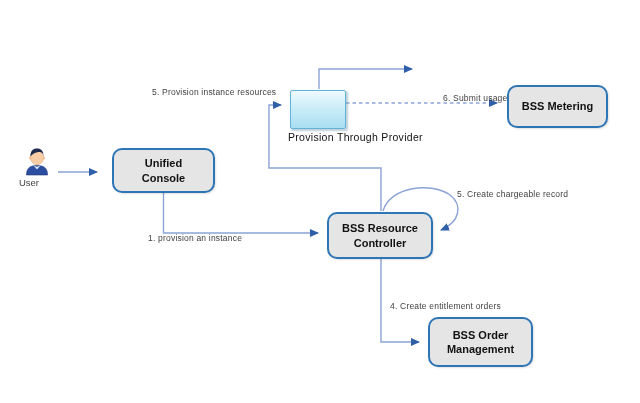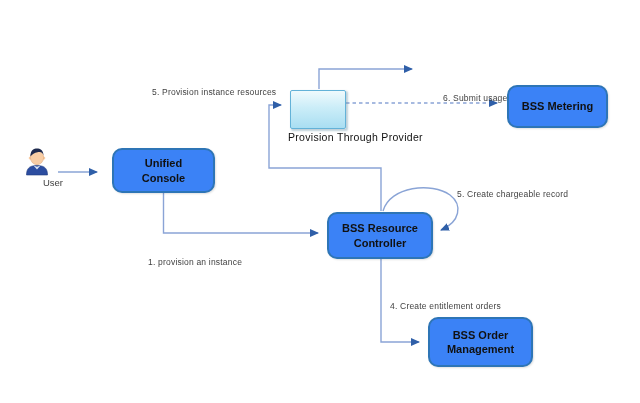--- a/index.html
+++ b/index.html
@@ -2,21 +2,21 @@
 <html><head>
 <meta charset="utf-8">
 <style>
   html,body{margin:0;padding:0;background:#fff;}
   #canvas{
     position:relative;width:640px;height:403px;background:#ffffff;overflow:hidden;
     font-family:"Liberation Sans", sans-serif;
   }
   #wires{position:absolute;left:0;top:0;width:640px;height:403px;}
   .node{
-    position:absolute;background:#3b82f6;border:2px solid #2E75B6;border-radius:10px;
+    position:absolute;background:#e5e5e5;border:2px solid #2E75B6;border-radius:10px;
     display:flex;align-items:center;justify-content:center;text-align:center;
     box-shadow:1px 1px 2px rgba(0,0,0,0.12);
   }
   .node .lbl{font-weight:bold;font-size:11px;line-height:1.3;color:#111;}
   #node-unified-console{left:112px;top:148px;width:99px;height:41px;}
   #node-unified-console .lbl{width:58px;}
   #node-bss-metering{left:507px;top:85px;width:97px;height:39px;}
   #node-bss-metering .lbl{white-space:nowrap;}
   #node-bss-resource-controller{left:327px;top:212px;width:102px;height:43px;}
   #node-bss-resource-controller .lbl{width:90px;}
@@ -28,28 +28,28 @@
     border:1px solid #63B2D8;border-radius:2px;
     box-shadow:1.5px 1.5px 2px rgba(110,150,170,0.45);
   }
   #provider-label{
     position:absolute;left:288px;top:131px;font-weight:normal;font-size:10.5px;color:#111;
     white-space:nowrap;letter-spacing:0.3px;
   }
   .edge-label{
     position:absolute;font-size:8.5px;color:#3F3F3F;line-height:1.45;letter-spacing:0.2px;
   }
-  #elabel-1{left:148px;top:256px;}
+  #elabel-1{left:148px;top:232px;}
   #elabel-2{left:152px;top:86px;}
   #elabel-3{left:304px;top:38px;width:98px;}
   #elabel-4{left:390px;top:283px;margin-top:17px;}
   #elabel-5{left:457px;top:188px;}
   #elabel-6{left:443px;top:92px;}
   #actor{position:absolute;left:24px;top:146px;width:26px;height:30px;}
-  #actor-label{position:absolute;left:36px;top:177px;width:34px;text-align:center;
+  #actor-label{position:absolute;left:12px;top:177px;width:34px;text-align:center;
     font-size:9.5px;color:#3F3F3F;}
 </style>
 </head>
 <body>
 
 <div id="canvas">
 
   <svg id="wires" viewBox="0 0 640 403" xmlns="http://www.w3.org/2000/svg">
     <defs>
       <marker id="arw" markerUnits="userSpaceOnUse" markerWidth="9" markerHeight="8" refX="8" refY="4" orient="auto">

